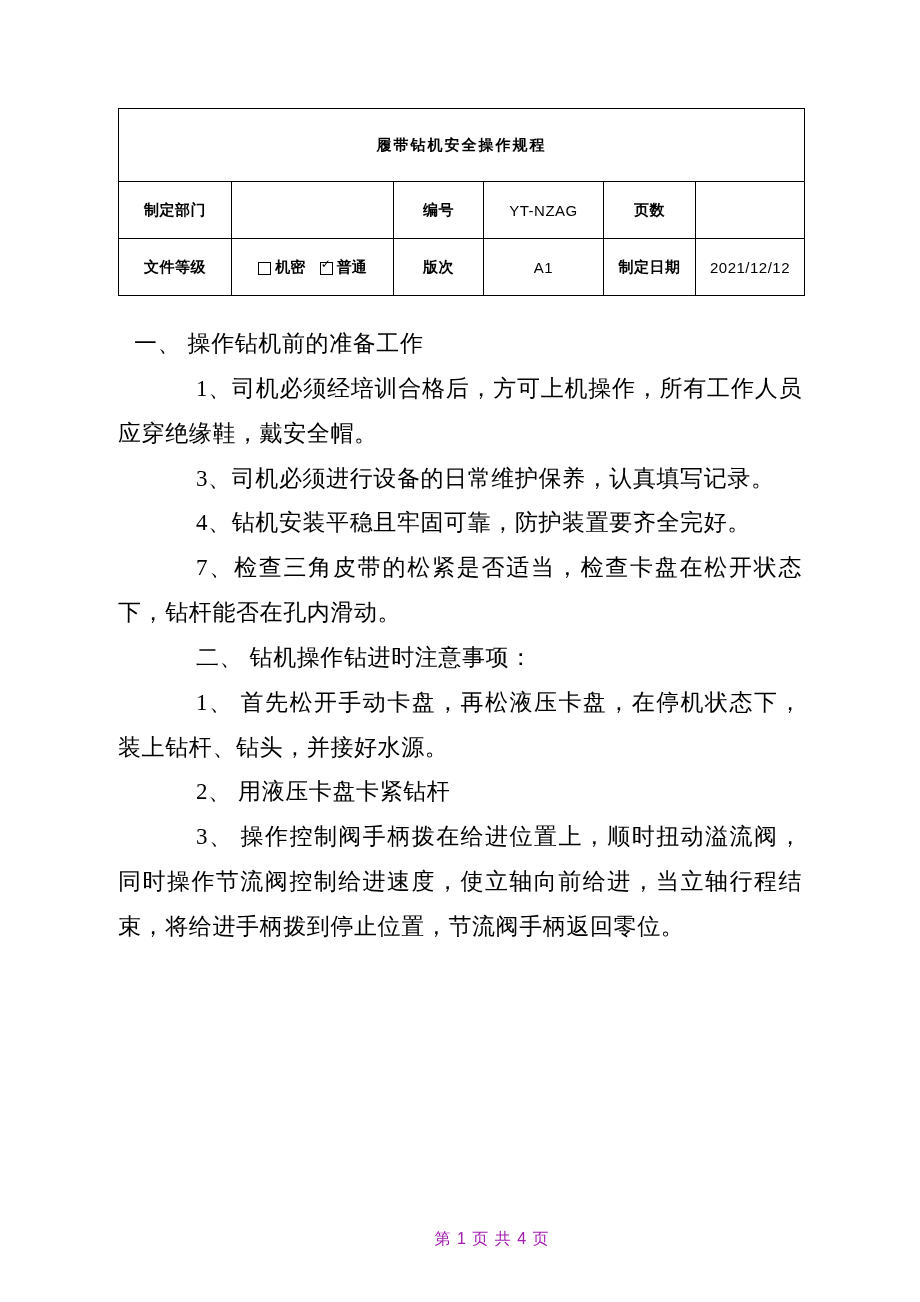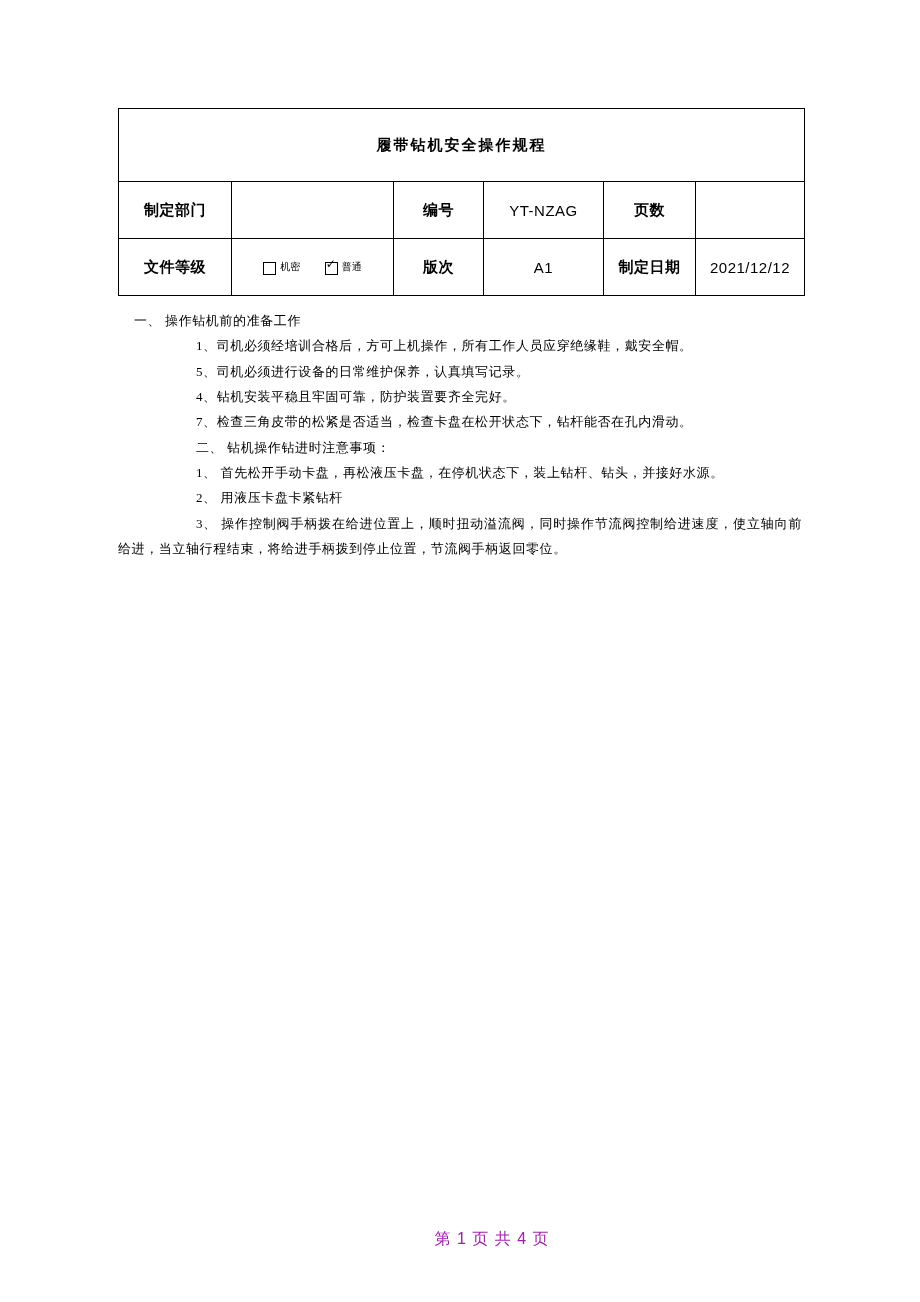--- a/index.html
+++ b/index.html
@@ -51,21 +51,22 @@
   }
   td.val {
     font-size: 14.5px;
     letter-spacing: 0.5px;
   }
   .chk-cell {
     display: flex;
     align-items: center;
     justify-content: space-around;
     padding: 0 12px;
-    font-size: 10px;
+    font-size: 15px;
+    font-weight: bold;
   }
   .chk {
     display: inline-flex;
     align-items: center;
     gap: 4px;
     white-space: nowrap;
   }
   .box {
     display: inline-block;
     width: 11px;
@@ -77,22 +78,22 @@
   .box.checked::after {
     content: "✓";
     position: absolute;
     left: 0px;
     top: -5px;
     font-size: 12px;
     line-height: 12px;
   }
   
   .body-text {
-    margin-top: 12px;
-    font-size: 13px;
+    margin-top: 26px;
+    font-size: 23px;
     line-height: 1.95;
     letter-spacing: 0.6px;
     font-family: "Liberation Serif", "DejaVu Serif", serif;
   }
   p.para {
     margin: 0;
     text-align: justify;
     text-justify: inter-ideograph;
   }
   p.lvl1 {
@@ -160,21 +161,21 @@
       <td class="val">A1</td>
       <td class="lbl">制定日期</td>
       <td class="val">2021/12/12</td>
     </tr>
   </tbody>
     </table>
 
   <div class="body-text">
     <p class="para lvl1">一、  操作钻机前的准备工作</p>
     <p class="para lvl2">1、司机必须经培训合格后，方可上机操作，所有工作人员应穿绝缘鞋，戴安全帽。</p>
-    <p class="para lvl2">5、司机必须进行设备的日常维护保养，认真填写记录。</p>
+    <p class="para lvl2">3、司机必须进行设备的日常维护保养，认真填写记录。</p>
     <p class="para lvl2">4、钻机安装平稳且牢固可靠，防护装置要齐全完好。</p>
     <p class="para lvl2">7、检查三角皮带的松紧是否适当，检查卡盘在松开状态下，钻杆能否在孔内滑动。</p>
     <p class="para lvl2">二、  钻机操作钻进时注意事项：</p>
     <p class="para lvl2">1、  首先松开手动卡盘，再松液压卡盘，在停机状态下，装上钻杆、钻头，并接好水源。</p>
     <p class="para lvl2">2、  用液压卡盘卡紧钻杆</p>
     <p class="para lvl2">3、  操作控制阀手柄拨在给进位置上，顺时扭动溢流阀，同时操作节流阀控制给进速度，使立轴向前给进，当立轴行程结束，将给进手柄拨到停止位置，节流阀手柄返回零位。</p>
   </div>
 
   <div class="footer">第 1 页 共 4 页</div>
 </div>

